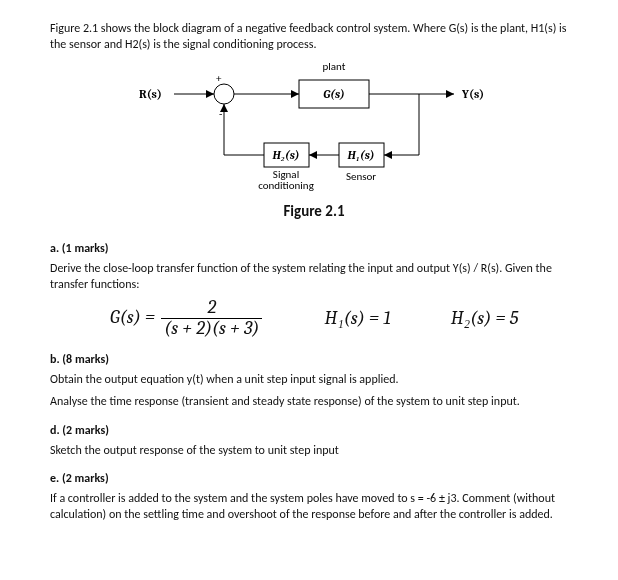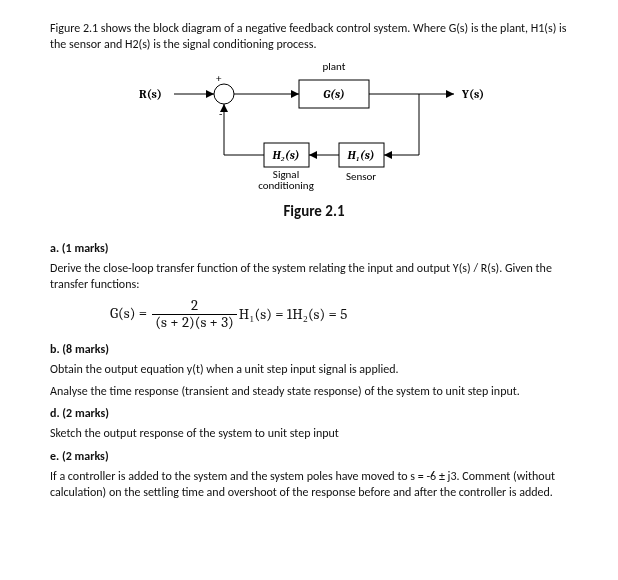--- a/index.html
+++ b/index.html
@@ -21,30 +21,32 @@
   .intro { margin-bottom: 8px; }
   .diagram-wrap {
     width: 100%;
     display: flex;
     flex-direction: column;
     align-items: center;
     margin-top: 4px;
     margin-bottom: 18px;
   }
   svg.diagram { overflow: visible; }
-  .sec-head { font-weight: 700; margin-top: 4px; margin-bottom: 4px; }
+  .sec-head { font-weight: 700; margin-top: 12px; margin-bottom: 4px; }
   .para { margin-bottom: 6px; }
   .eq-row {
     display: flex;
     flex-direction: row;
     justify-content: flex-start;
     align-items: center;
+    gap: 60px;
     margin: 6px 0 10px 60px;
     font-family: 'Cambria Math', Cambria, 'Times New Roman', serif;
-    font-size: 15px;
+    font-style: italic;
+    font-size: 19px;
   }
   .frac {
     display: inline-flex;
     flex-direction: column;
     align-items: center;
     vertical-align: middle;
     line-height: 1.05;
     margin: 0 2px;
   }
   .frac > span { padding: 0 3px; }

